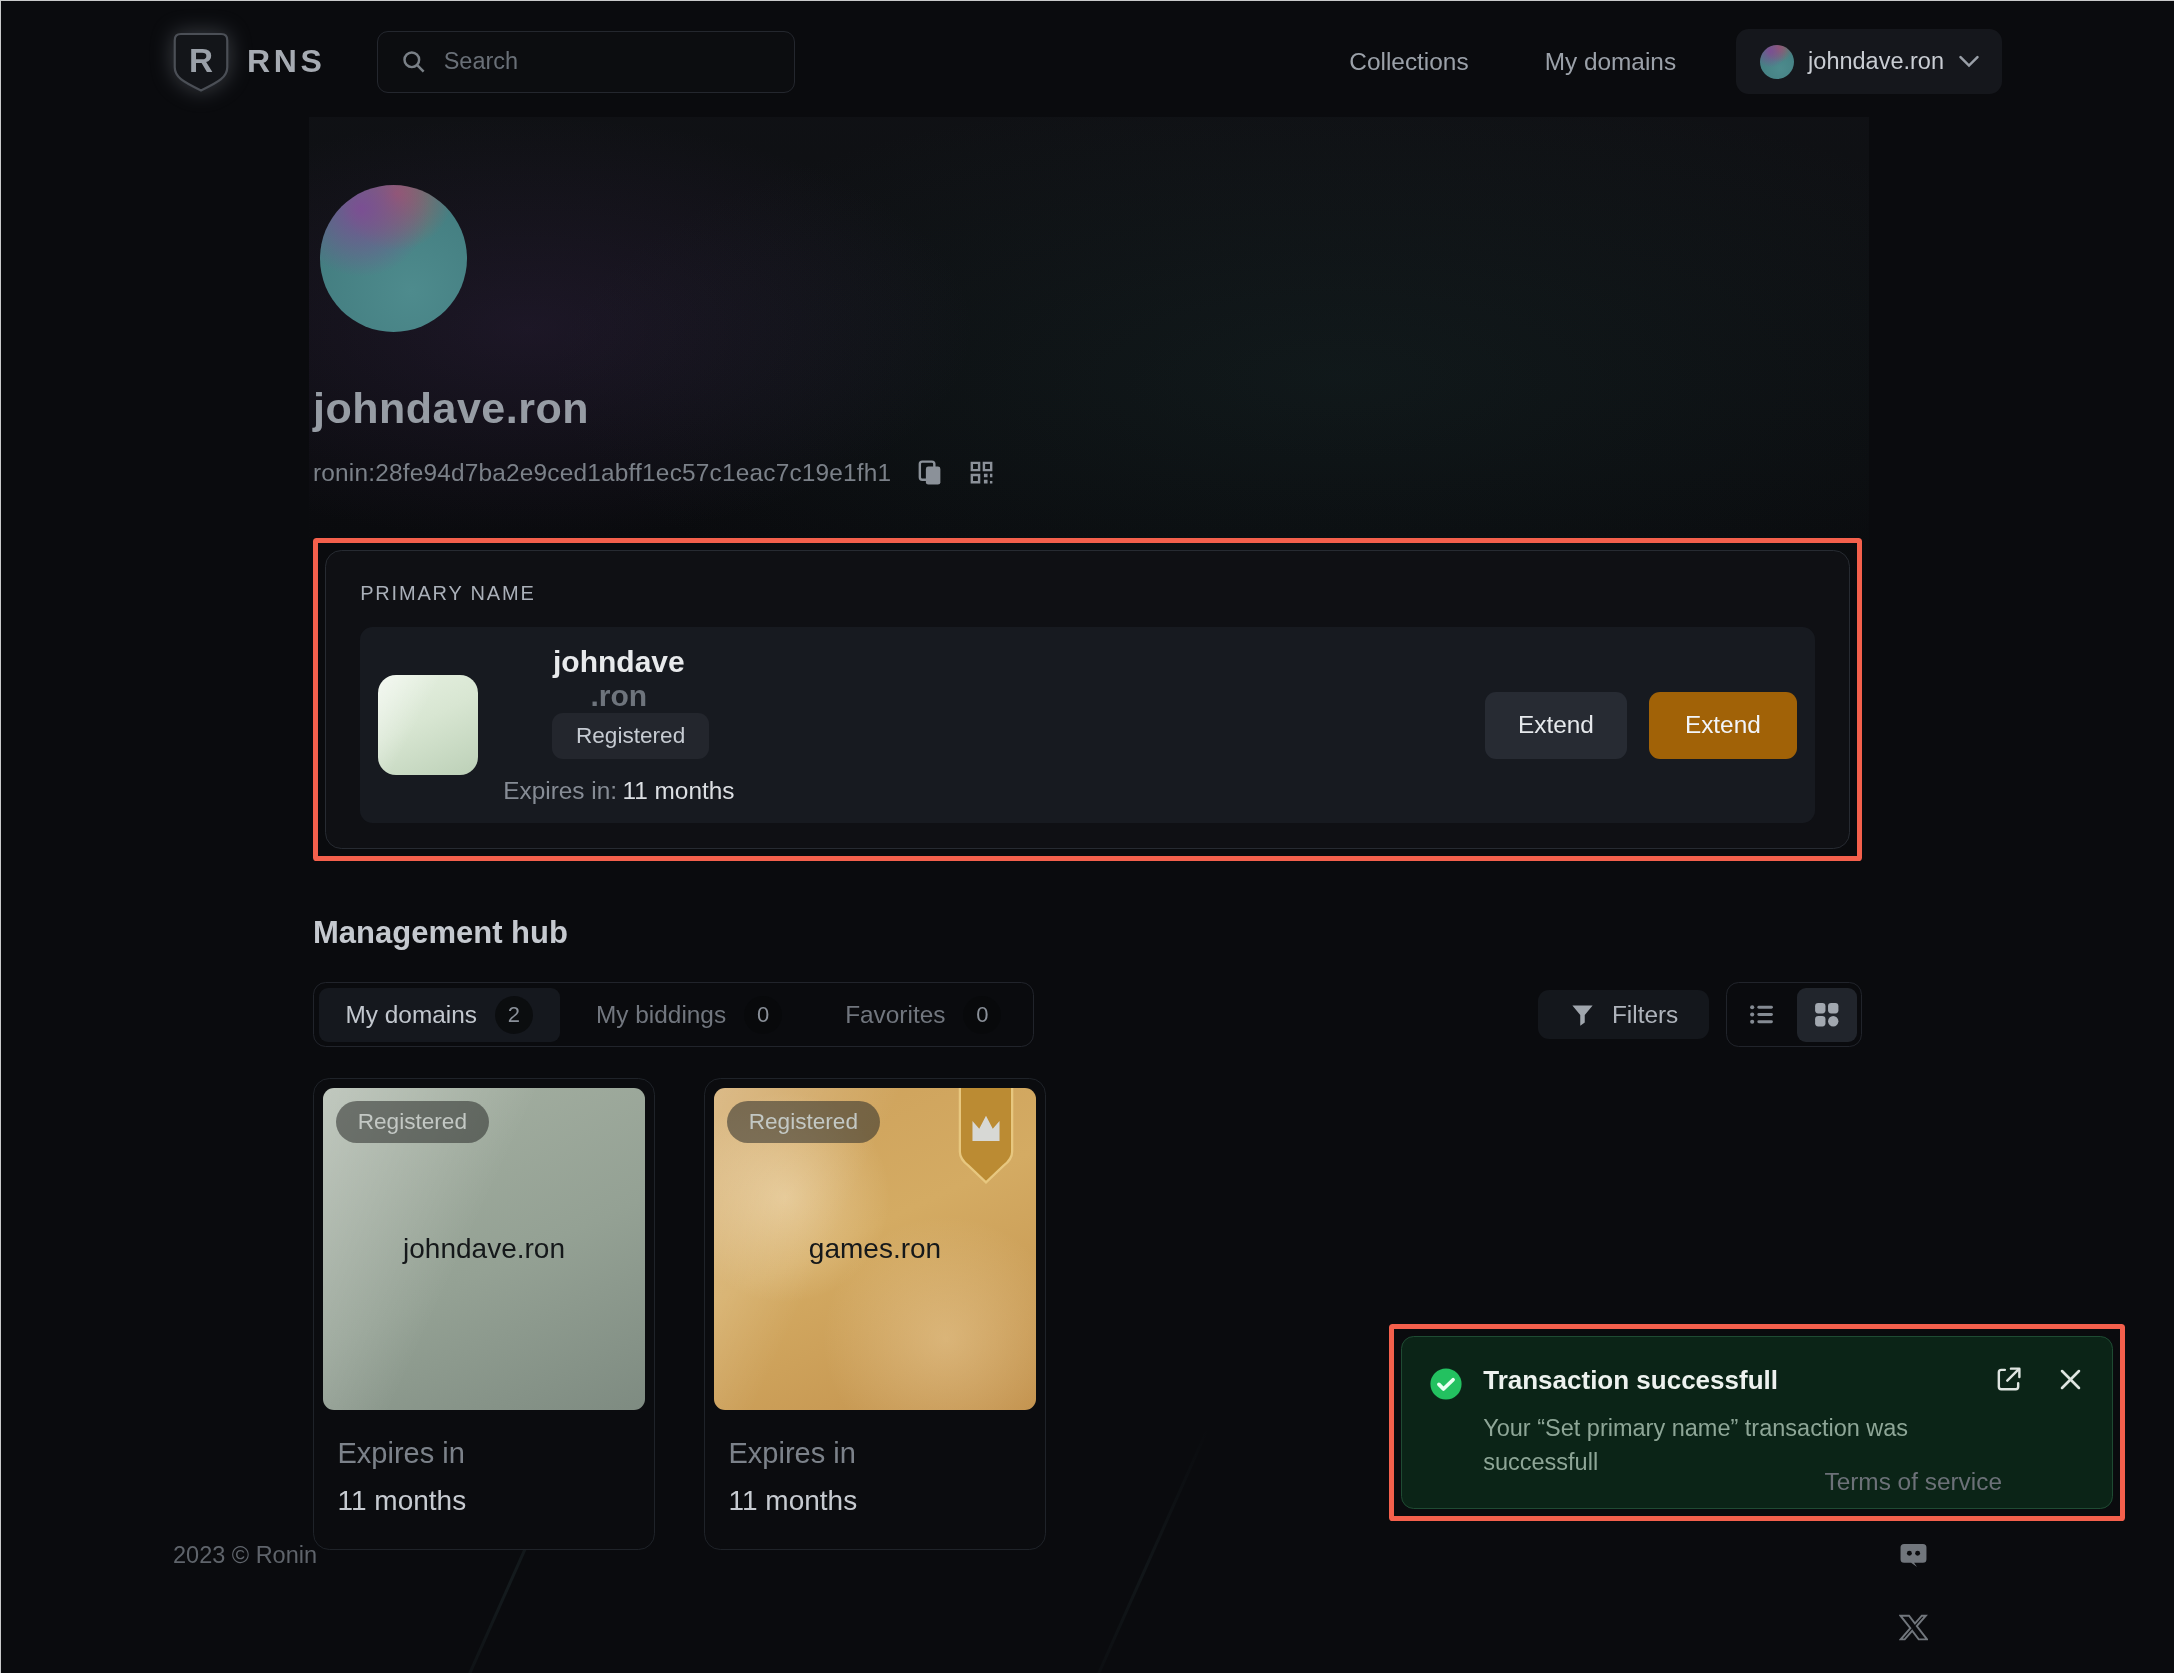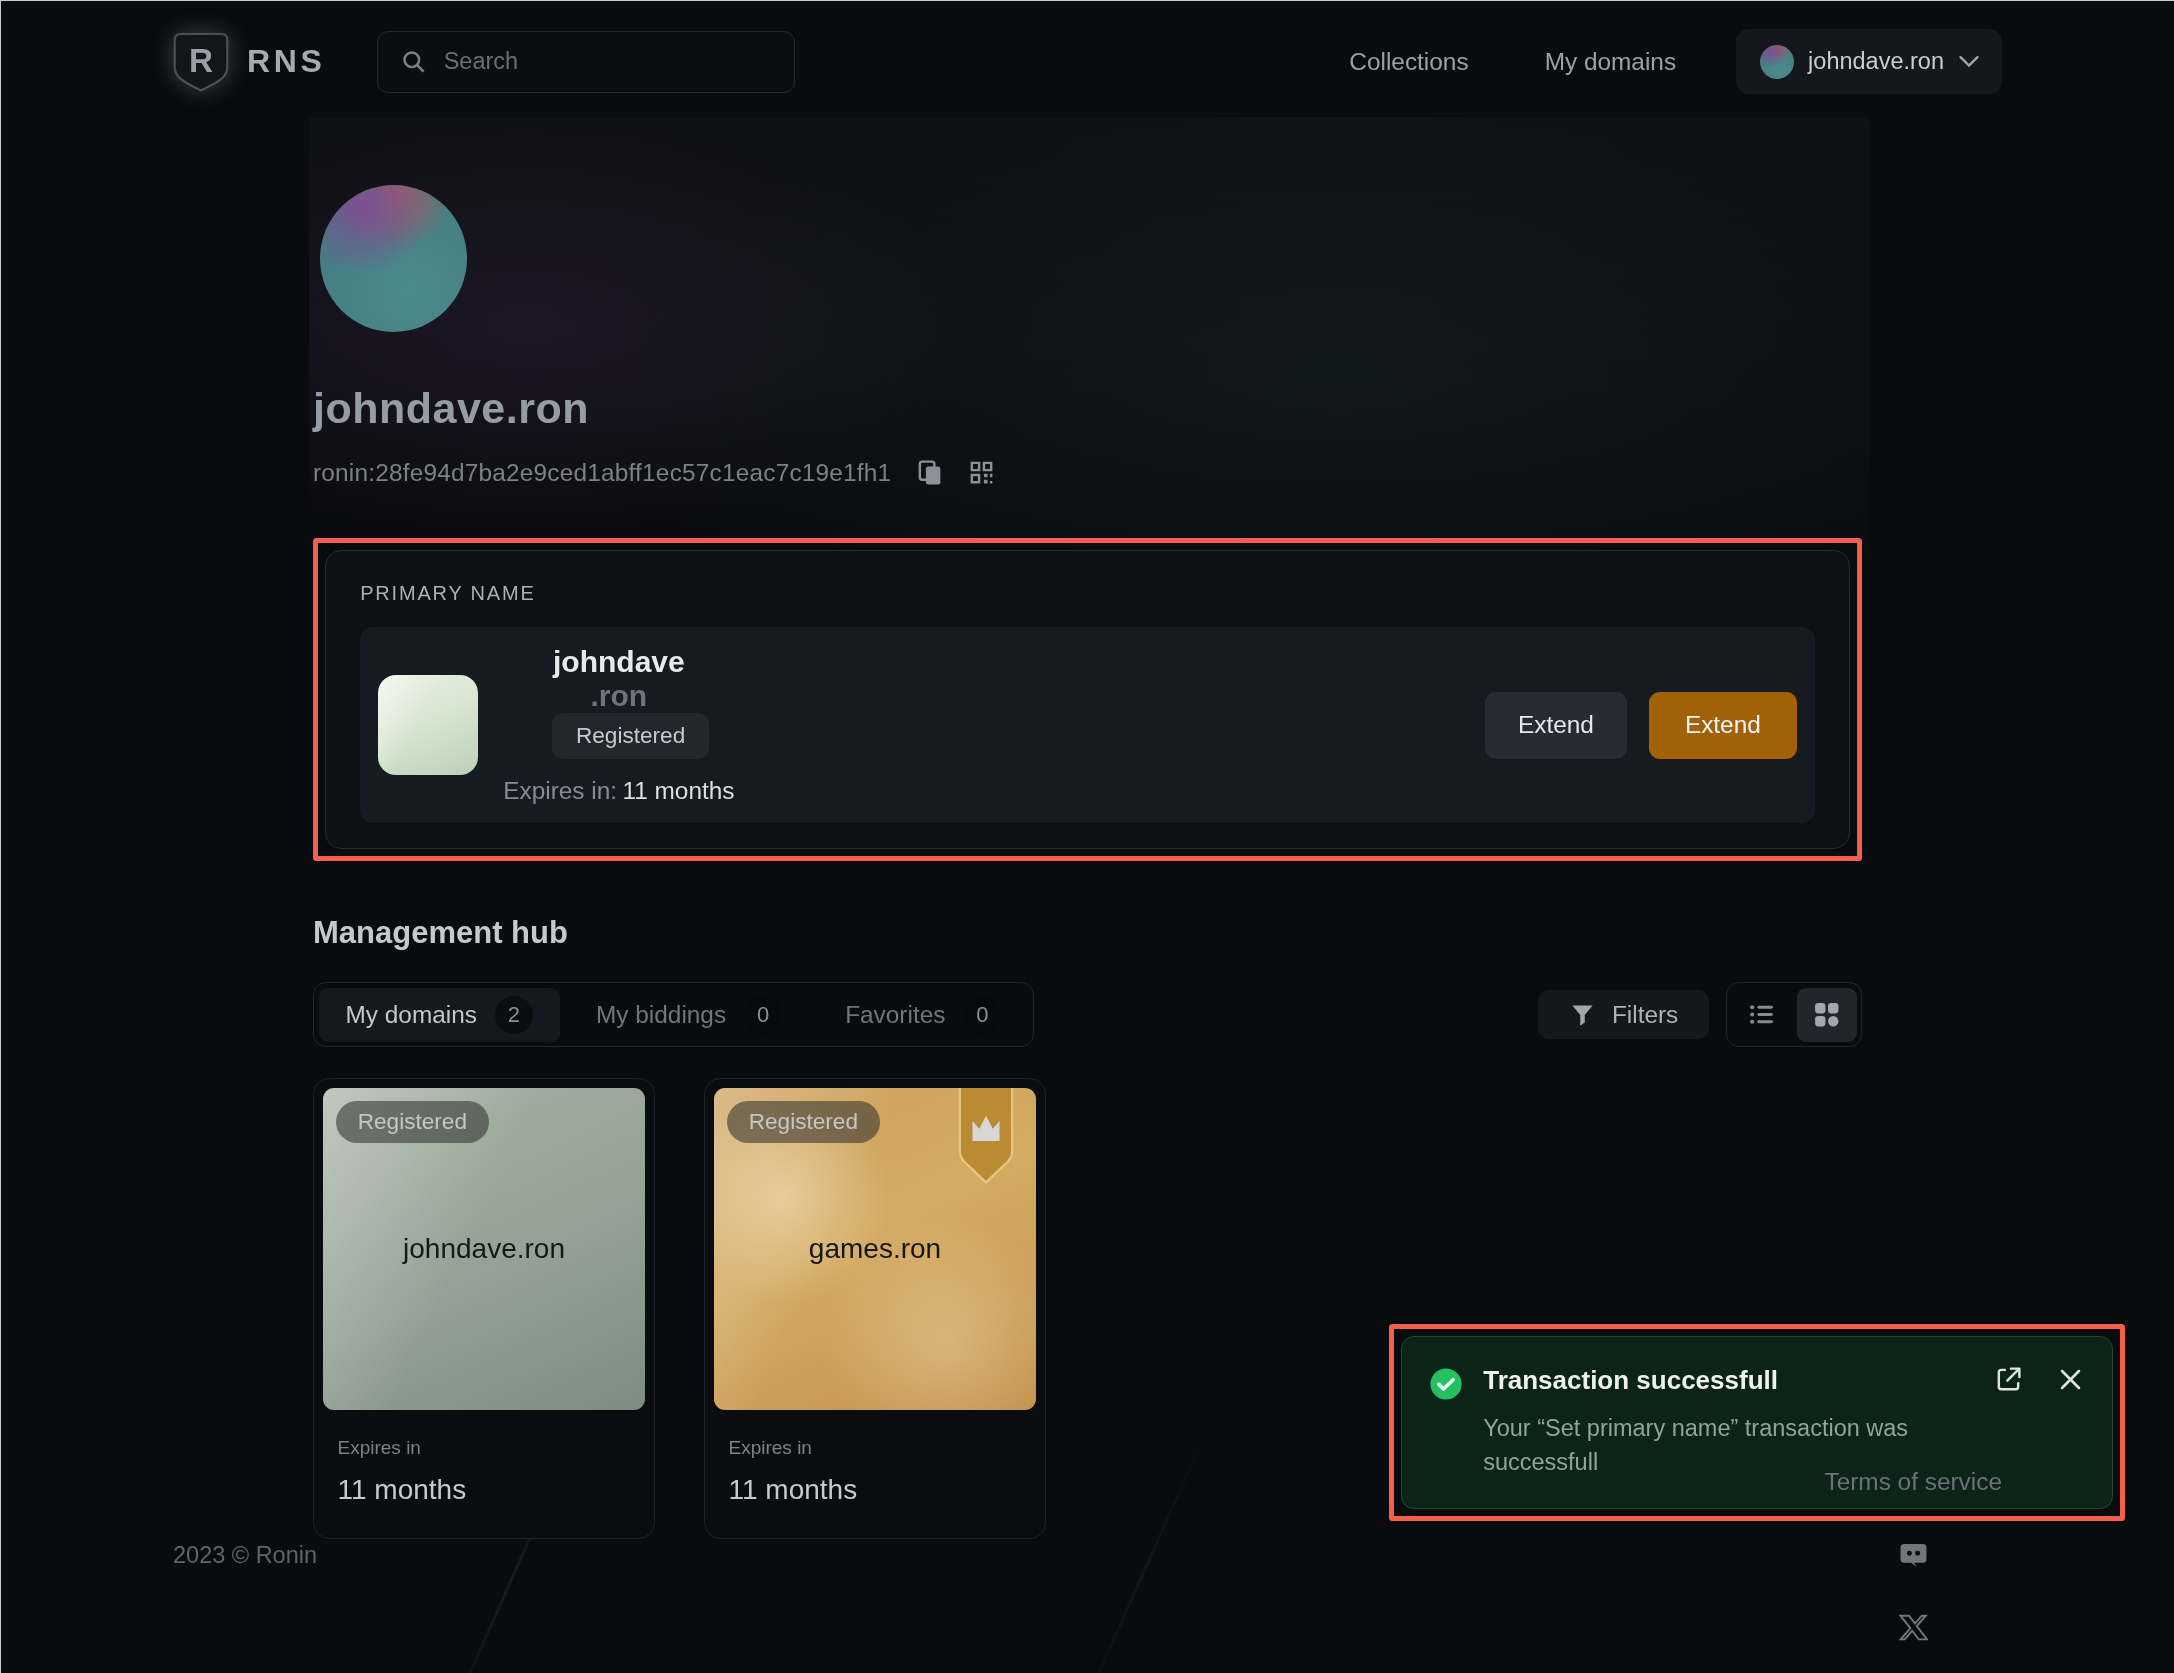--- a/index.html
+++ b/index.html
@@ -105,21 +105,21 @@
   .card-media.gold{
     background: linear-gradient(115deg, rgba(255,255,255,0.28) 0%, rgba(255,255,255,0) 40%),
                 radial-gradient(circle at 22% 34%, rgba(255,242,214,0.40), rgba(255,242,214,0) 32%),
                 radial-gradient(circle at 72% 78%, rgba(255,236,200,0.30), rgba(255,236,200,0) 36%),
                 linear-gradient(155deg, #cda05a 0%, #d4ab63 45%, #c2914c 100%); }
   .card-name{ font-size:28px; color:#15181a; font-weight:500; }
   .card-badge{ position:absolute; top:12.7px; left:12.7px; background:rgba(42,44,41,0.55); color:#c3c8c4;
     font-size:22.6px; padding:8.1px 22px; border-radius:904px; }
   .pennant{ position:absolute; top:-3.6px; right:20px; }
   .card-footer{ padding:27px 14.5px 23.5px; }
-  .cf-label{ font-size:19px; color:#7c828a; }
+  .cf-label{ font-size:29px; color:#7c828a; }
   .cf-value{ margin-top:14.5px; font-size:28px; color:#c7cbd1; }
 
   
   .annotation.toast-box{ position:absolute; left:1388px; top:1323px; width:736px; }
   .toast{ background:#0b2417; border:1.8px solid #1f4b33; border-radius:12.7px; padding:28px 27px 29px;
     display:flex; align-items:flex-start; gap:20px; }
   .toast-text .t-title{ font-size:26px; font-weight:600; color:#edf2ef; }
   .toast-text .t-body{ margin-top:14.5px; font-size:23.5px; line-height:1.45; color:#8ea697; max-width:534px; }
   .toast-actions{ margin-left:auto; display:flex; gap:33px; color:#dfe5e1; }
   .toast-actions .ticon{ cursor:pointer; display:flex; }

